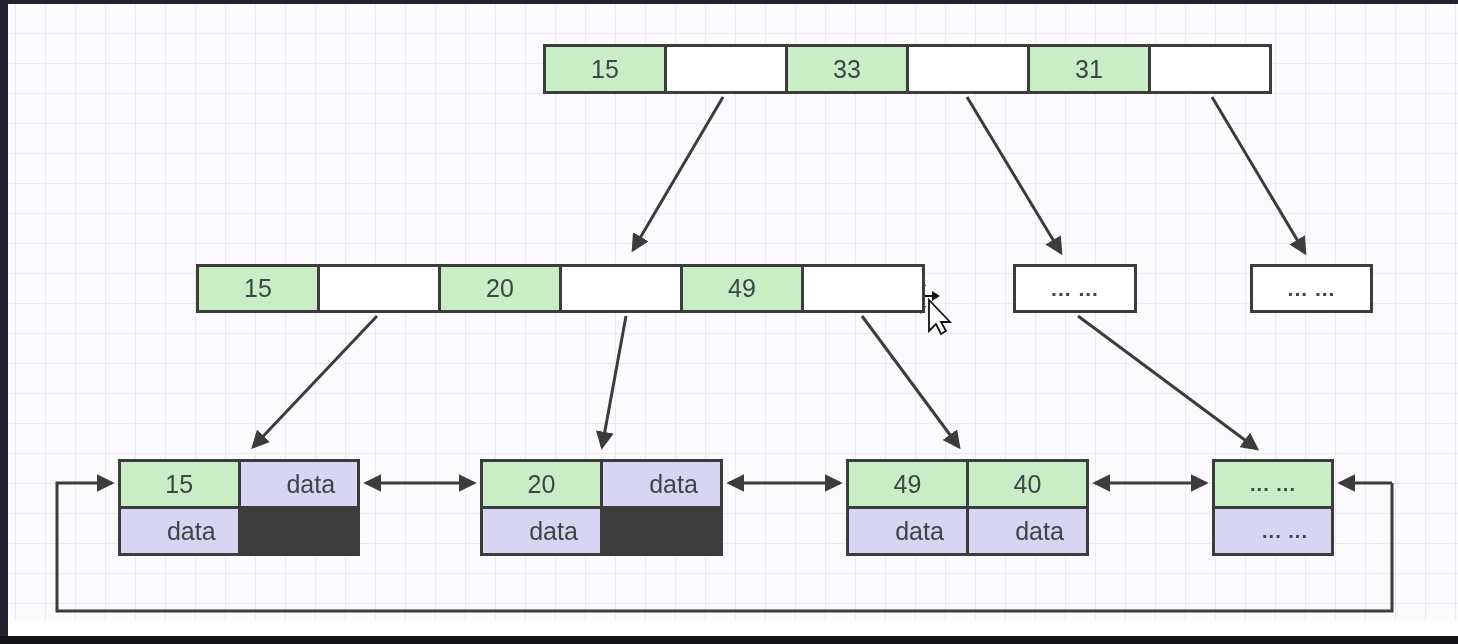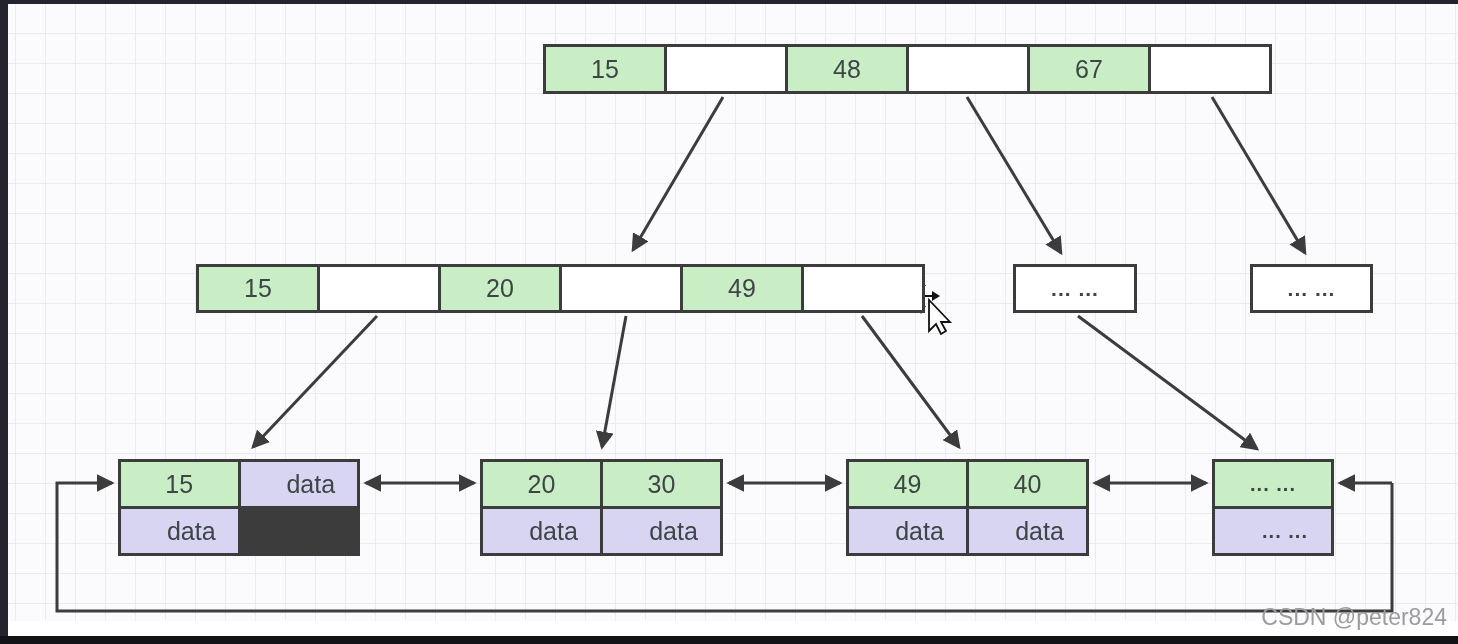--- a/index.html
+++ b/index.html
@@ -96,23 +96,23 @@
         <polygon points="932,291 932,301 940,296"></polygon>
       </g>
     </g>
 
     <polygon points="929,300 929,331 936,324 941,334 946,331 941,322 950,322" fill="#ffffff" stroke="#111" stroke-width="1.8"></polygon>
   </svg>
 
   <div class="hnode" style="left:543px;top:44px;width:729px;height:50px;">
     <div class="cell green">15</div>
     <div class="cell white"></div>
-    <div class="cell green">48</div>
+    <div class="cell green">33</div>
     <div class="cell white"></div>
-    <div class="cell green">67</div>
+    <div class="cell green">31</div>
     <div class="cell white"></div>
   </div>
 
   <div class="hnode" style="left:196px;top:264px;width:729px;height:49px;">
     <div class="cell green">15</div>
     <div class="cell white"></div>
     <div class="cell green">20</div>
     <div class="cell white"></div>
     <div class="cell green">49</div>
     <div class="cell white"></div>
@@ -122,35 +122,33 @@
   <div class="boxnode" style="left:1250px;top:264px;width:123px;height:49px;">... ...</div>
 
   <div class="leaf" style="left:118px;top:459px;width:242px;height:97px;grid-template-columns:1fr 1fr;">
     <div class="lc kcell">15</div>
     <div class="lc dcell">data</div>
     <div class="lc dcell">data</div>
   </div>
 
   <div class="leaf" style="left:480px;top:459px;width:243px;height:97px;grid-template-columns:1fr 1fr;">
     <div class="lc kcell">20</div>
-    <div class="lc kcell">30</div>
     <div class="lc dcell">data</div>
     <div class="lc dcell">data</div>
   </div>
 
   <div class="leaf" style="left:846px;top:459px;width:243px;height:97px;grid-template-columns:1fr 1fr;">
     <div class="lc kcell">49</div>
     <div class="lc kcell">40</div>
     <div class="lc dcell">data</div>
     <div class="lc dcell">data</div>
   </div>
 
   <div class="leaf" style="left:1212px;top:459px;width:122px;height:97px;grid-template-columns:1fr;">
     <div class="lc kcell dots">... ...</div>
     <div class="lc dcell dots">... ...</div>
   </div>
 
-  <div class="watermark">CSDN @peter824</div>
 
   <div class="edge-top"></div>
   <div class="edge-left"></div>
   <div class="edge-bottom"></div>
 </div>
 
 </body></html>

